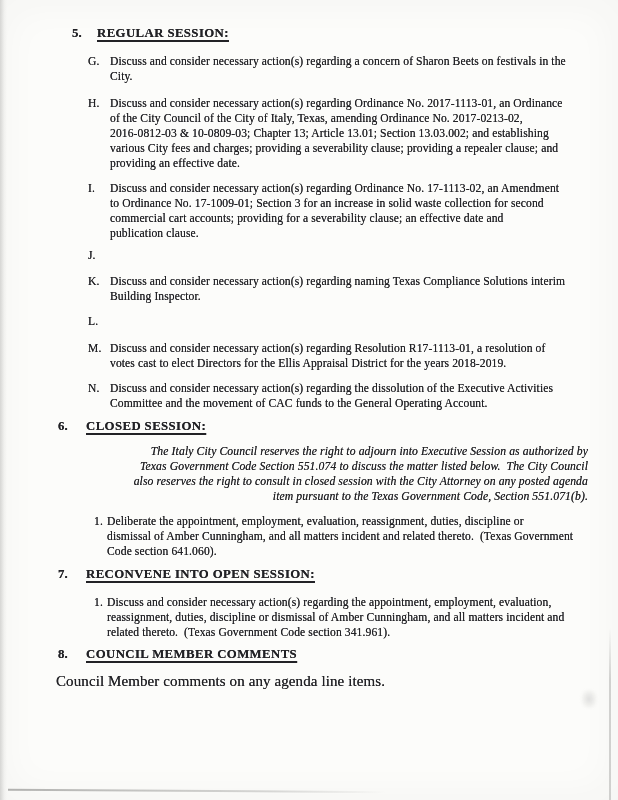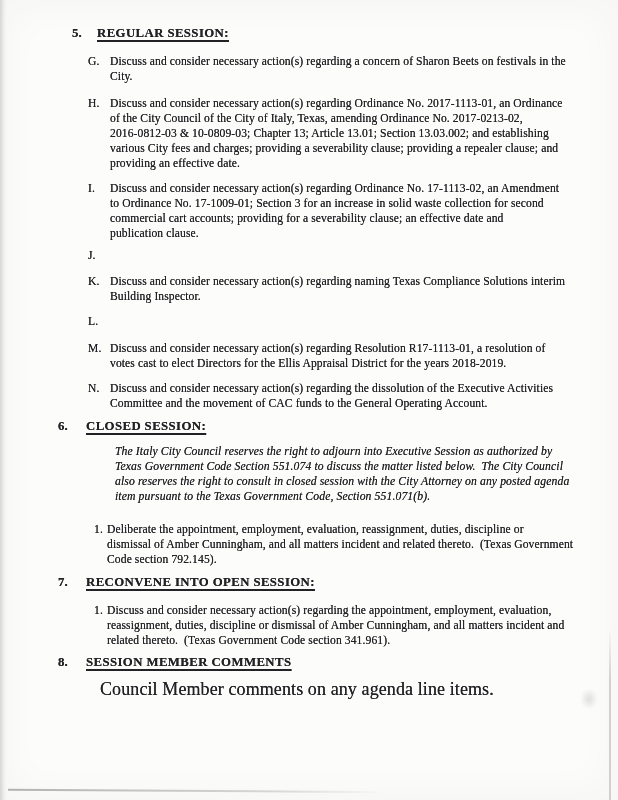--- a/index.html
+++ b/index.html
@@ -42,22 +42,22 @@
     white-space:pre-wrap;
     padding-right:28px;
   }
   .note{
     font-style:italic;
     font-size:11.7px;line-height:15px;
     padding-left:115px;padding-right:30px;
     white-space:pre-wrap;
   }
   .closing{
-    font-size:18px;line-height:15px;
-    padding-left:100px;
+    font-size:15px;line-height:15px;
+    padding-left:56px;
     white-space:pre-wrap;
   }
   
   .edge-left{
     position:absolute;left:0;top:0;width:7px;height:800px;
     background:linear-gradient(to right, rgba(150,150,148,0.35), rgba(200,200,198,0.15) 60%, transparent);
   }
   .edge-bottom{
     position:absolute;left:8px;top:790px;width:378px;height:2px;
     background:linear-gradient(to right, rgba(120,120,118,0.55), rgba(150,150,148,0.35) 70%, transparent);
@@ -137,51 +137,51 @@
 Committee and the movement of CAC funds to the General Operating Account.</div>
       </div>
     </div>
 
     <div>
       <div class="section-header hdr-b txt" style="margin-bottom:10px;">
         <span class="sec-num">6.</span>
         <span class="sec-title">CLOSED SESSION:</span>
       </div>
 
-      <div class="note txt" style="margin-bottom:18px;">The Italy City Council reserves the right to adjourn into Executive Session as authorized by
+      <div class="note txt" style="margin-bottom:10px;text-align:right;">The Italy City Council reserves the right to adjourn into Executive Session as authorized by
 Texas Government Code Section 551.074 to discuss the matter listed below.  The City Council
 also reserves the right to consult in closed session with the City Attorney on any posted agenda
 item pursuant to the Texas Government Code, Section 551.071(b).</div>
 
       <div class="item item-num txt" style="margin-bottom:8px;">
         <span class="item-label">1.</span>
         <div class="item-text">Deliberate the appointment, employment, evaluation, reassignment, duties, discipline or
 dismissal of Amber Cunningham, and all matters incident and related thereto.  (Texas Government
-Code section 792.145).</div>
+Code section 641.060).</div>
       </div>
     </div>
 
     <div>
       <div class="section-header hdr-b txt" style="margin-bottom:13px;">
         <span class="sec-num">7.</span>
         <span class="sec-title">RECONVENE INTO OPEN SESSION:</span>
       </div>
 
       <div class="item item-num txt" style="margin-bottom:7px;">
         <span class="item-label">1.</span>
         <div class="item-text">Discuss and consider necessary action(s) regarding the appointment, employment, evaluation,
 reassignment, duties, discipline or dismissal of Amber Cunningham, and all matters incident and
 related thereto.  (Texas Government Code section 341.961).</div>
       </div>
     </div>
 
     <div>
       <div class="section-header hdr-b txt" style="margin-bottom:12px;">
         <span class="sec-num">8.</span>
-        <span class="sec-title">SESSION MEMBER COMMENTS</span>
+        <span class="sec-title">COUNCIL MEMBER COMMENTS</span>
       </div>
 
       <div class="closing txt">Council Member comments on any agenda line items.</div>
     </div>
 
   </div>
 
   <div class="smudge"></div>
   <div class="edge-right"></div>
   <div class="edge-bottom"></div>

